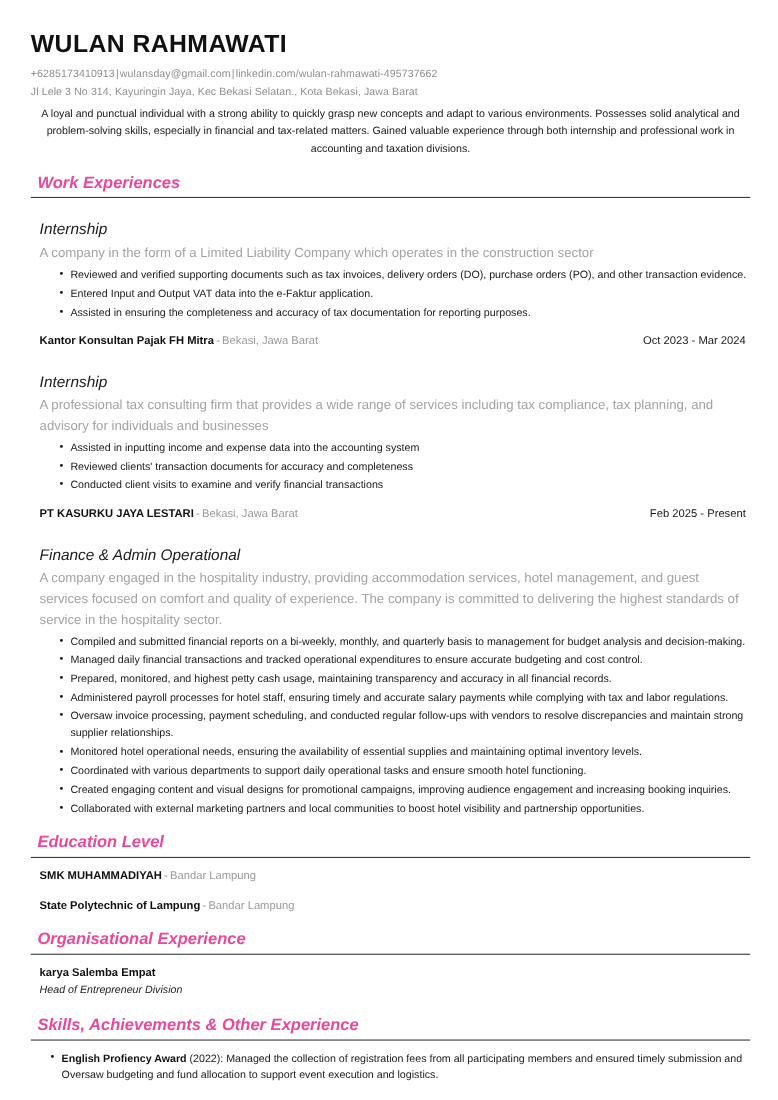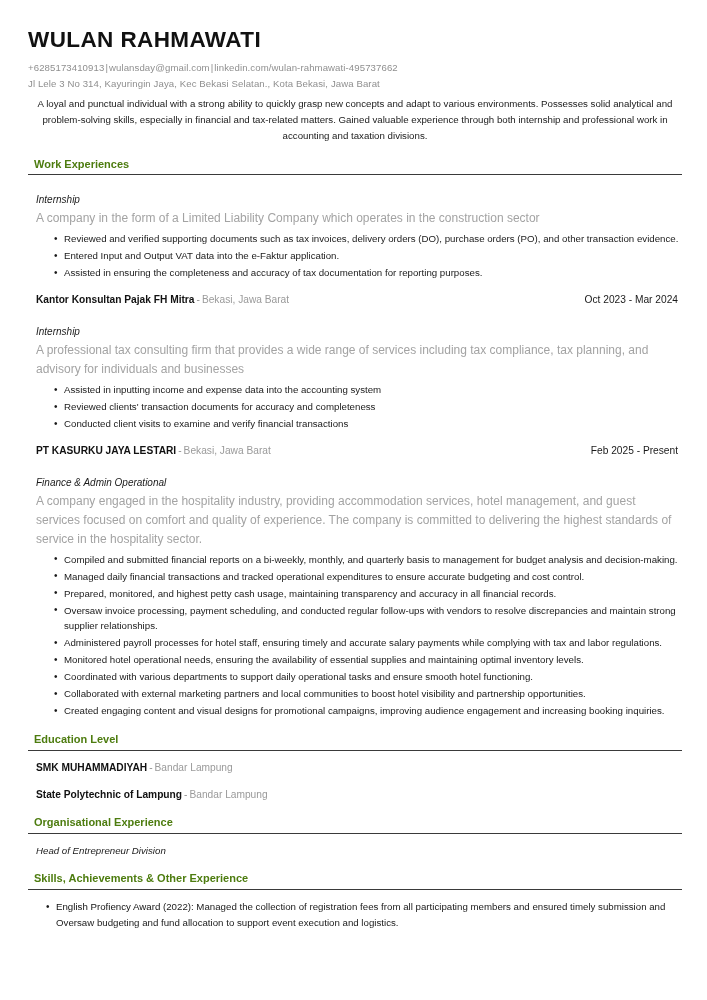--- a/index.html
+++ b/index.html
@@ -50,25 +50,26 @@
     margin-top: 5px;
     text-align: center;
     max-width: 656px;
   }
 
   
   .section {
     margin-top: 14px;
   }
   .section-title {
-    font-size: 11px;
-    font-weight: bold;
-    color: #4d7c0f;
+    font-size: 15px;
+    font-weight: bold;
+    color: #ec4899;
     padding: 0 0 3px 6px;
     line-height: 1.25;
+    font-style: italic;
   }
   .section-rule {
     border: 0;
     border-top: 1.6px solid #3a3a3a;
     margin: 0 0 9px 0;
     width: 654px;
   }
 
   
   .entry {
@@ -97,21 +98,21 @@
     color: #9a9a9a;
     font-weight: normal;
   }
   .date {
     font-size: 10.2px;
     color: #1a1a1a;
     white-space: nowrap;
     padding-right: 4px;
   }
   .role {
-    font-size: 10px;
+    font-size: 14px;
     font-style: italic;
     color: #1a1a1a;
     line-height: 1.6;
     margin-top: 17px;
   }
   .desc {
     font-size: 12px;
     color: #a3a3a3;
     line-height: 1.58;
     margin-top: 1px;
@@ -164,21 +165,21 @@
   }
   .org-role {
     font-size: 9.7px;
     font-style: italic;
     color: #1a1a1a;
     line-height: 1.6;
     margin-top: 1px;
   }
 
   
-  .skill-bold { font-weight: normal; color: #111; }
+  .skill-bold { font-weight: bold; color: #111; }
 </style>
 </head>
 <body>
 
 <div class="page">
 
   <div>
     <h1 class="name">WULAN RAHMAWATI</h1>
 
     <div class="contact-line">
@@ -226,26 +227,26 @@
           <span class="org">PT KASURKU JAYA LESTARI</span><span class="dash">-</span><span class="loc">Bekasi, Jawa Barat</span>
         </div>
         <div class="date">Feb 2025 - Present</div>
       </div>
       <div class="role">Finance &amp; Admin Operational</div>
       <div class="desc">A company engaged in the hospitality industry, providing accommodation services, hotel management, and guest services focused on comfort and quality of experience. The company is committed to delivering the highest standards of service in the hospitality sector.</div>
       <ul class="bullets">
         <li>Compiled and submitted financial reports on a bi-weekly, monthly, and quarterly basis to management for budget analysis and decision-making.</li>
         <li>Managed daily financial transactions and tracked operational expenditures to ensure accurate budgeting and cost control.</li>
         <li>Prepared, monitored, and highest petty cash usage, maintaining transparency and accuracy in all financial records.</li>
+        <li>Administered payroll processes for hotel staff, ensuring timely and accurate salary payments while complying with tax and labor regulations.</li>
         <li>Oversaw invoice processing, payment scheduling, and conducted regular follow-ups with vendors to resolve discrepancies and maintain strong supplier relationships.</li>
-        <li>Administered payroll processes for hotel staff, ensuring timely and accurate salary payments while complying with tax and labor regulations.</li>
         <li>Monitored hotel operational needs, ensuring the availability of essential supplies and maintaining optimal inventory levels.</li>
         <li>Coordinated with various departments to support daily operational tasks and ensure smooth hotel functioning.</li>
+        <li>Created engaging content and visual designs for promotional campaigns, improving audience engagement and increasing booking inquiries.</li>
         <li>Collaborated with external marketing partners and local communities to boost hotel visibility and partnership opportunities.</li>
-        <li>Created engaging content and visual designs for promotional campaigns, improving audience engagement and increasing booking inquiries.</li>
       </ul>
     </div>
   </div>
 
   <div class="section">
     <div class="section-title">Education Level</div>
     <hr class="section-rule">
 
     <div class="edu-entry">
       <span class="org">SMK MUHAMMADIYAH</span><span class="dash">-</span><span class="loc">Bandar Lampung</span>
@@ -255,20 +256,21 @@
       <span class="org">State Polytechnic of Lampung</span><span class="dash">-</span><span class="loc">Bandar Lampung</span>
     </div>
   </div>
 
   <div class="section">
     <div class="section-title">Organisational Experience</div>
     <hr class="section-rule">
 
 
     <div class="org-entry">
+      <div class="org-name">karya Salemba Empat</div>
       <div class="org-role">Head of Entrepreneur Division</div>
     </div>
   </div>
 
   <div class="section">
     <div class="section-title">Skills, Achievements &amp; Other Experience</div>
     <hr class="section-rule">
 
     <ul class="bullets">
       <li><span class="skill-bold">English Profiency Award</span><span> (2022): Managed the collection of registration fees from all participating members and ensured timely submission and Oversaw budgeting and fund allocation to support event execution and logistics.</span></li>

